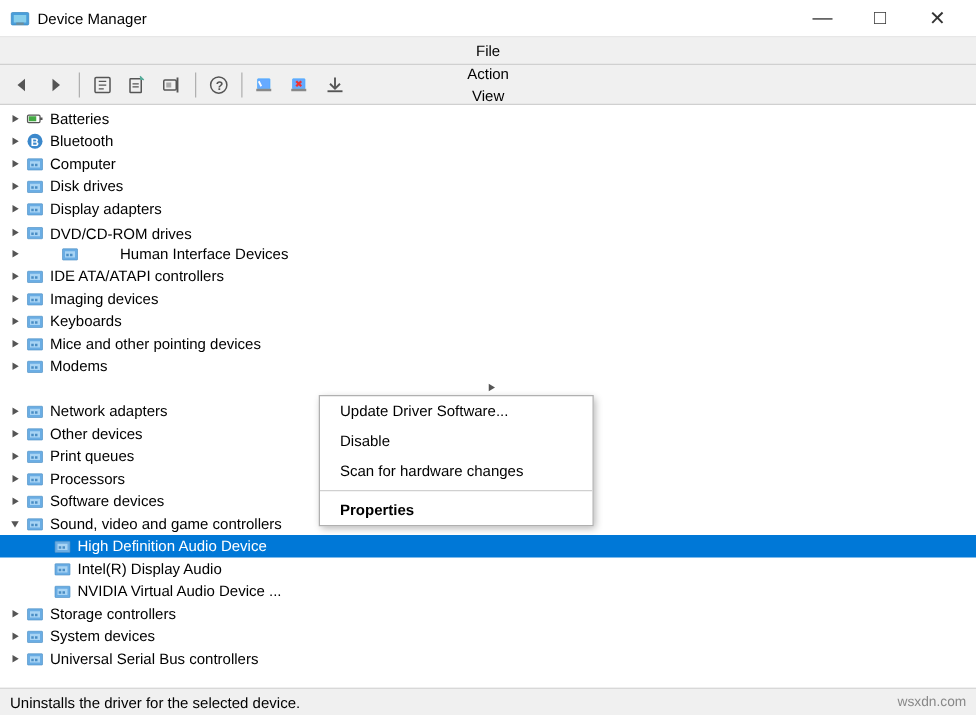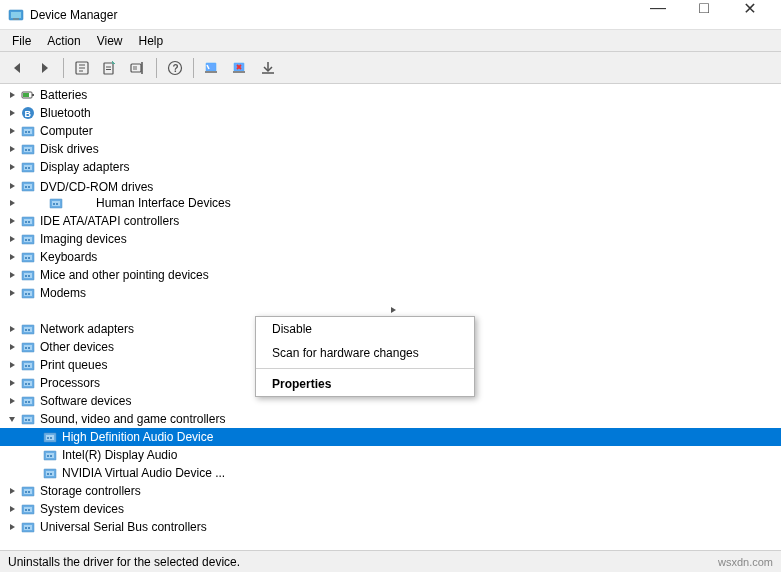--- a/index.html
+++ b/index.html
@@ -7,21 +7,21 @@
       font-family: 'Segoe UI', Tahoma, sans-serif;
       font-size: 12px;
       background: #f0f0f0;
       width: 781px;
       height: 572px;
       overflow: hidden;
     }
     .title-bar {
       background: #ffffff;
       display: flex;
-      align-items: flex-end;
+      align-items: center;
       justify-content: space-between;
       padding: 6px 8px;
       border-bottom: 1px solid #e0e0e0;
       height: 30px;
     }
     .title-bar-left {
       display: flex;
       align-items: center;
       gap: 6px;
     }
@@ -50,20 +50,21 @@
       color: #333;
     }
 
     .menu-bar {
       background: #f0f0f0;
       display: flex;
       align-items: center;
       padding: 2px 4px;
       border-bottom: 1px solid #d0d0d0;
       height: 22px;
+      flex-direction: column;
     }
     .menu-item {
       padding: 2px 8px;
       cursor: pointer;
       font-size: 12px;
     }
 
     .toolbar {
       background: #f0f0f0;
       display: flex;
@@ -647,20 +648,21 @@
     <rect x="3" y="5" width="8" height="5" fill="#a8d4f4"></rect>
     <rect x="4" y="7" width="2" height="2" fill="#4a8dc4"></rect>
     <rect x="7" y="7" width="2" height="2" fill="#4a8dc4"></rect>
   </svg>
         </span>
         <span style="font-size: 12px;">Universal Serial Bus controllers</span>
       </div>
     </div>
 
   <div class="context-menu">
+    <div class="context-menu-item">Update Driver Software...</div>
     <div class="context-menu-item">Disable</div>
     <div class="context-menu-item">Scan for hardware changes</div>
     <div class="context-menu-sep"></div>
     <div class="context-menu-header">Properties</div>
   </div>
 </div>
 
 <div class="status-bar">
   <span>Uninstalls the driver for the selected device.</span>
   <span style="margin-left:auto; color:#888; font-size:11px;">wsxdn.com</span>

